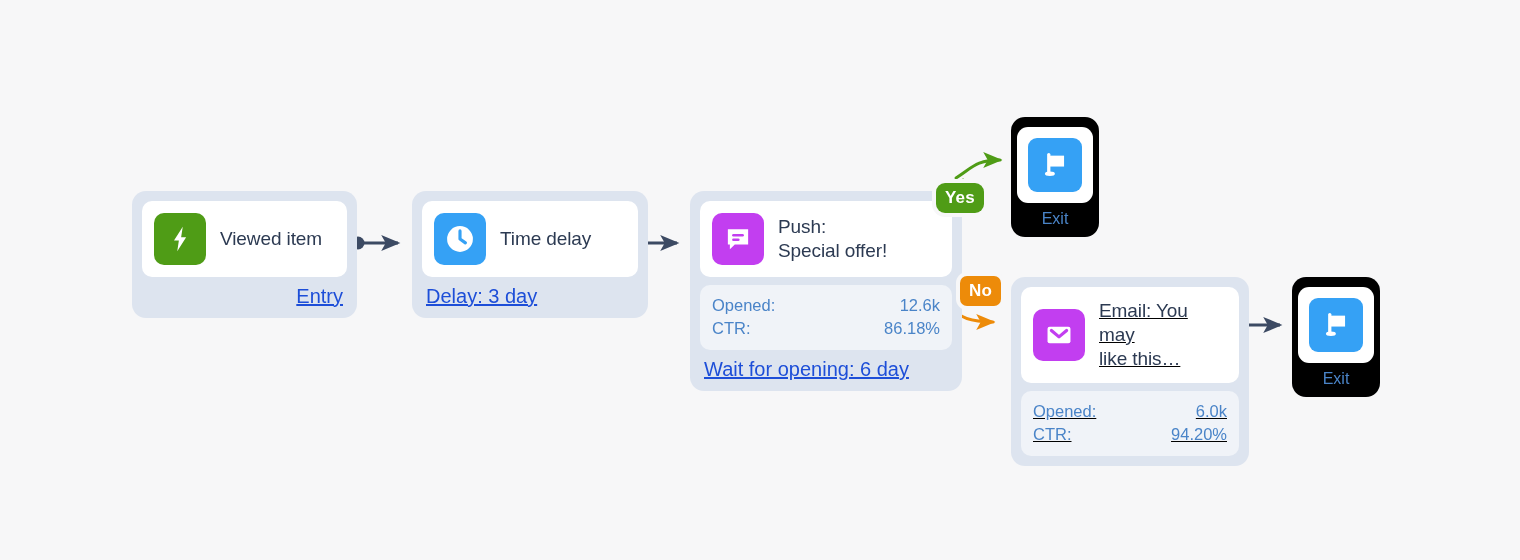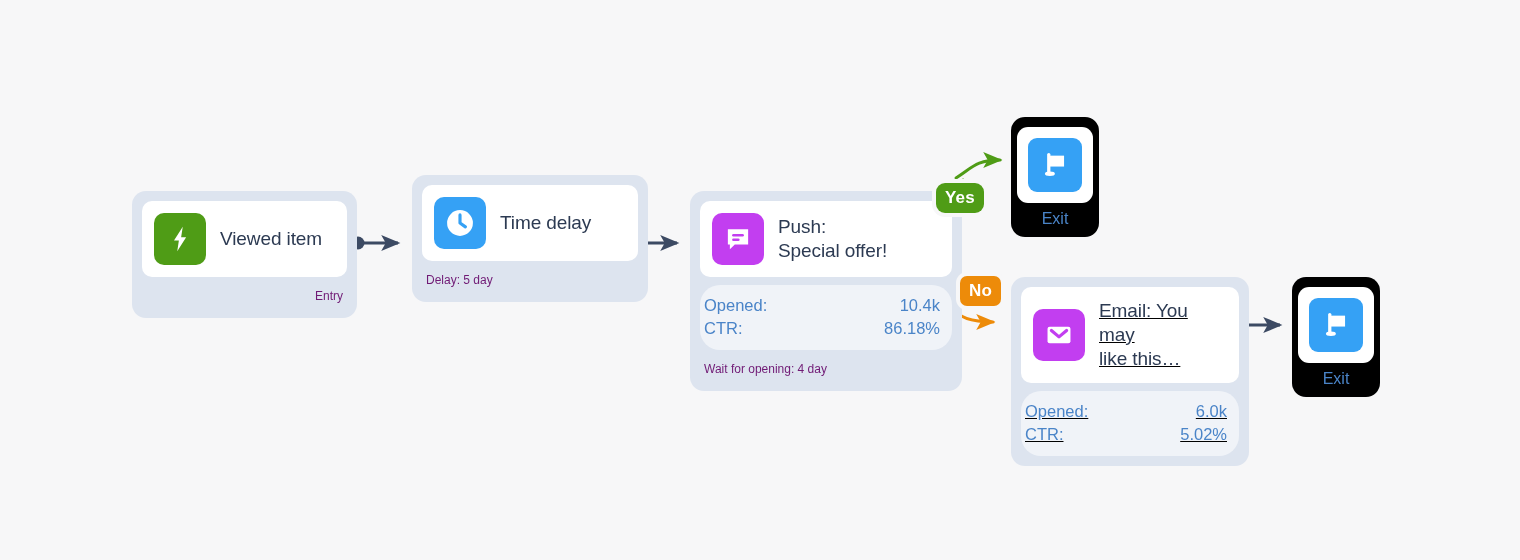--- a/index.html
+++ b/index.html
@@ -47,46 +47,47 @@
   }
   .node-title {
     color: #2c3a52;
     font-size: 19px;
     line-height: 24px;
     font-weight: 400;
     letter-spacing: -0.1px;
     white-space: pre-line;
   }
   .node-footer {
-    color: #701a75;
-    font-size: 12px;
+    color: #1d4ed8;
+    font-size: 20px;
     line-height: 20px;
     padding: 9px 4px 2px 4px;
+    text-decoration: underline;
   }
 
   
   .icon-sq {
     width: 52px;
     height: 52px;
     border-radius: 10px;
     flex: 0 0 52px;
     display: flex;
     align-items: center;
     justify-content: center;
   }
   .icon-sq.green  { background: #4f9c16; }
   .icon-sq.blue   { background: #35a1f5; }
   .icon-sq.purple { background: #c23ef0; }
 
   
   .stats {
     background: #f0f3f8;
-    border-radius: 20px;
+    border-radius: 10px;
     margin-top: 8px;
-    padding: 9px 12px 10px 4px;
+    padding: 9px 12px 10px 12px;
   }
   .stat-row {
     display: flex;
     justify-content: space-between;
     color: #4a84c8;
     font-size: 16.5px;
     line-height: 23px;
   }
 
   
@@ -183,58 +184,58 @@
       <span class="icon-sq green">
         <svg width="30" height="30" viewBox="0 0 24 24" xmlns="http://www.w3.org/2000/svg">
           <path d="M14.2 2.2 L7.2 13.1 L11.1 13.1 L9.8 21.8 L16.9 10.6 L12.9 10.6 Z" fill="#ffffff"></path>
         </svg>
       </span>
       <span class="node-title">Viewed item</span>
     </div>
     <div class="node-footer">Entry</div>
   </div>
 
-  <div class="node" style="left:412px; top:175px; width:236px;">
+  <div class="node" style="left:412px; top:191px; width:236px;">
     <div class="node-inner">
       <span class="icon-sq blue">
         <svg width="36" height="36" viewBox="0 0 24 24" xmlns="http://www.w3.org/2000/svg">
           <circle cx="12" cy="12" r="8.6" fill="#ffffff"></circle>
           <path d="M12 6.6 L12 12 L15.6 14.6" stroke="#35a1f5" stroke-width="2.1" stroke-linecap="round" stroke-linejoin="round" fill="none"></path>
         </svg>
       </span>
       <span class="node-title">Time delay</span>
     </div>
-    <div class="node-footer">Delay: 5 day</div>
+    <div class="node-footer">Delay: 3 day</div>
   </div>
 
   <div class="node" style="left:690px; top:191px; width:272px;">
     <div class="node-inner">
       <span class="icon-sq purple">
         <svg width="32" height="32" viewBox="0 0 24 24" xmlns="http://www.w3.org/2000/svg">
           <path d="M4.4 4.6 H19.6 V16.1 H9.6 L5.9 19.6 V16.1 H4.4 Z" fill="#ffffff"></path>
           <rect x="7.6" y="8.2" width="8.8" height="1.9" rx="0.95" fill="#c23ef0"></rect>
           <rect x="7.6" y="11.6" width="5.6" height="1.9" rx="0.95" fill="#c23ef0"></rect>
         </svg>
       </span>
       <span class="node-title">Push:
 Special offer!</span>
     </div>
 
     <div class="stats">
       <div class="stat-row">
         <span>Opened:</span>
-        <span>10.4k</span>
+        <span>12.6k</span>
       </div>
       <div class="stat-row">
         <span>CTR:</span>
         <span>86.18%</span>
       </div>
     </div>
 
-    <div class="node-footer">Wait for opening: 4 day</div>
+    <div class="node-footer">Wait for opening: 6 day</div>
   </div>
 
   <div class="node" style="left:1011px; top:277px; width:238px;text-decoration:underline;">
     <div class="node-inner">
       <span class="icon-sq purple">
         <svg width="32" height="32" viewBox="0 0 24 24" xmlns="http://www.w3.org/2000/svg">
           <rect x="3.4" y="5.8" width="17.2" height="12.4" rx="1.6" fill="#ffffff"></rect>
           <path d="M6.3 8.6 L12 13.4 L17.7 8.6" stroke="#c23ef0" stroke-width="2.4" stroke-linecap="round" stroke-linejoin="round" fill="none"></path>
         </svg>
       </span>
@@ -242,21 +243,21 @@
 like this…</span>
     </div>
 
     <div class="stats">
       <div class="stat-row">
         <span>Opened:</span>
         <span>6.0k</span>
       </div>
       <div class="stat-row">
         <span>CTR:</span>
-        <span>5.02%</span>
+        <span>94.20%</span>
       </div>
     </div>
   </div>
 
   <div class="exit-node" style="left:1011px; top:117px;">
     <div class="exit-plate">
       <span class="icon-sq blue" style="width:54px;height:54px;flex:0 0 54px;border-radius:9px;">
         <svg width="34" height="34" viewBox="0 0 24 24" xmlns="http://www.w3.org/2000/svg">
           <path d="M7.6 5.4 H18.4 V13.1 H7.6 Z" fill="#ffffff"></path>
           <path d="M7.6 4.6 L7.6 17.4" stroke="#ffffff" stroke-width="2.3" stroke-linecap="round"></path>

